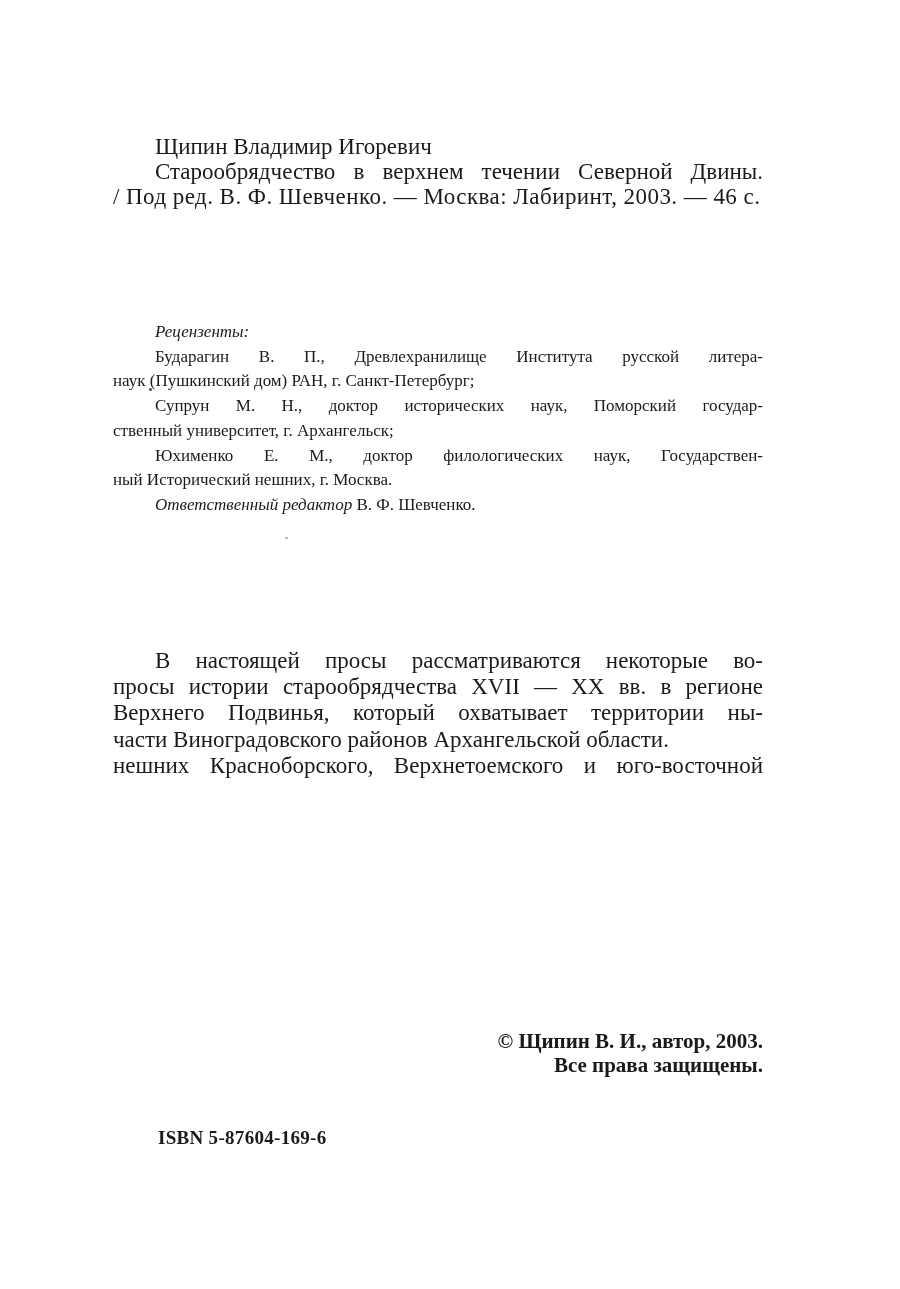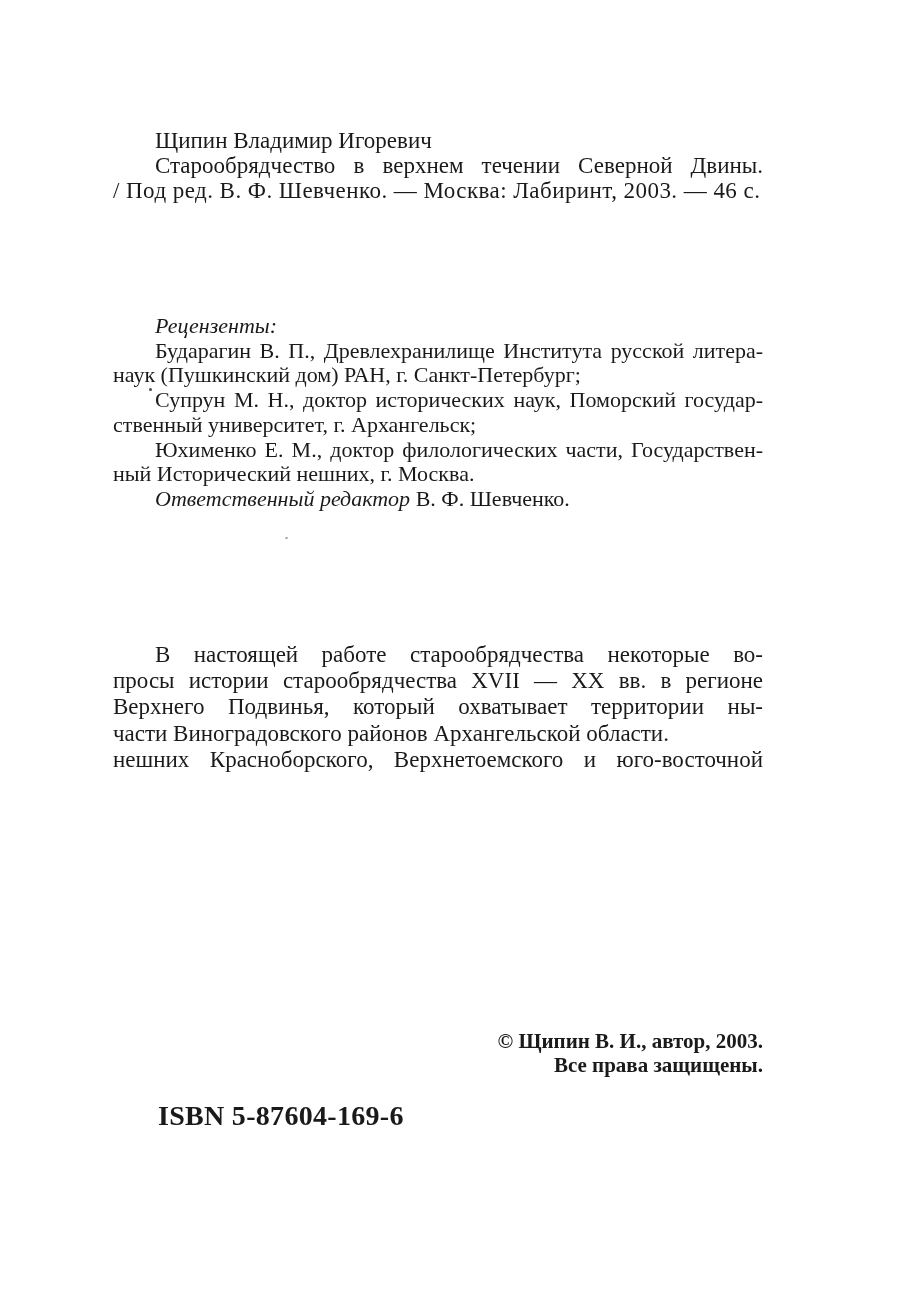--- a/index.html
+++ b/index.html
@@ -13,41 +13,42 @@
     height: 1289px;
     background: #ffffff;
     font-family: "Liberation Serif", "DejaVu Serif", serif;
     color: #1a1a1a;
     overflow: hidden;
   }
   .blk {
     position: absolute;
     left: 113px;
     width: 650px;
+    margin-top: 6px;
   }
   .biblio {
     top: 128px;
     font-size: 23px;
     line-height: 25px;
   }
   .reviewers {
     top: 314px;
-    font-size: 22px;
+    font-size: 17px;
     line-height: 24.7px;
   }
   .abstract {
     top: 642px;
     font-size: 23px;
     line-height: 26.2px;
   }
   .isbn {
     position: absolute;
     left: 158px;
-    top: 1100px;
-    font-size: 28px;
+    top: 1127px;
+    font-size: 19px;
     font-weight: bold;
     letter-spacing: 0.3px;
   }
   .copyright {
     position: absolute;
     left: 113px;
     top: 1030px;
     width: 650px;
     text-align: right;
     font-size: 21px;
@@ -84,29 +85,29 @@
     <div class="ln ind jl">Старообрядчество в верхнем течении Северной Двины.</div>
     <div class="ln sp">/ Под ред. В. Ф. Шевченко. — Москва: Лабиринт, 2003. — 46 с.</div>
   </section>
 
   <section class="blk reviewers">
     <div class="ln ind it">Рецензенты:</div>
     <div class="ln ind jl">Бударагин В. П., Древлехранилище Института русской литера-</div>
     <div class="ln">наук (Пушкинский дом) РАН, г. Санкт-Петербург;</div>
     <div class="ln ind jl">Супрун М. Н., доктор исторических наук, Поморский государ-</div>
     <div class="ln">ственный университет, г. Архангельск;</div>
-    <div class="ln ind jl">Юхименко Е. М., доктор филологических части, Государствен-</div>
+    <div class="ln ind jl">Юхименко Е. М., доктор филологических наук, Государствен-</div>
     <div class="ln">ный Исторический нешних, г. Москва.</div>
     <div class="ln ind">
       <span class="it">Ответственный редактор</span><span> В. Ф. Шевченко.</span>
     </div>
   </section>
 
   <section class="blk abstract">
-    <div class="ln ind jl">В настоящей работе старообрядчества некоторые во-</div>
+    <div class="ln ind jl">В настоящей просы рассматриваются некоторые во-</div>
     <div class="ln jl">просы истории старообрядчества XVII — XX вв. в регионе</div>
     <div class="ln jl">Верхнего Подвинья, который охватывает территории ны-</div>
     <div class="ln">части Виноградовского районов Архангельской области.</div>
     <div class="ln jl">нешних Красноборского, Верхнетоемского и юго-восточной</div>
   </section>
 
   <div class="isbn">ISBN 5-87604-169-6</div>
 
   <section class="copyright">
     <div class="ln">© Щипин В. И., автор, 2003.</div>

